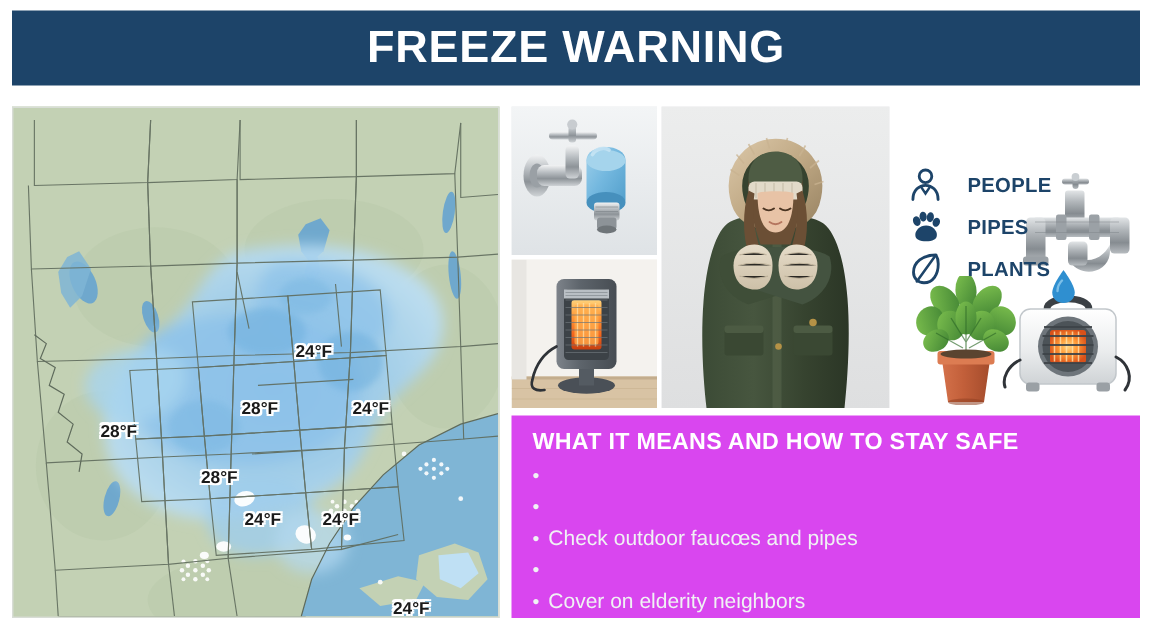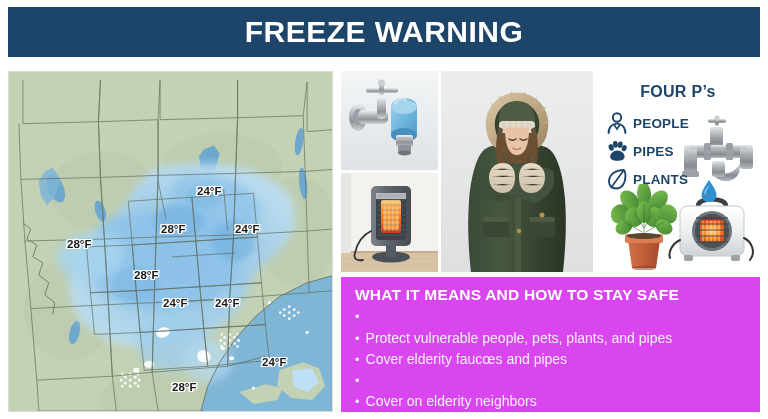--- a/index.html
+++ b/index.html
@@ -41,20 +41,21 @@
     color: #1a1a1a;
     font-weight: bold;
     font-size: 11.5px;
     font-family: "Liberation Sans", sans-serif;
     text-shadow:
       -1.4px -1.4px 0 #fff,  1.4px -1.4px 0 #fff,
       -1.4px  1.4px 0 #fff,  1.4px  1.4px 0 #fff,
       -1.4px 0 0 #fff, 1.4px 0 0 #fff, 0 -1.4px 0 #fff, 0 1.4px 0 #fff;
     white-space: nowrap;
     pointer-events: none;
+    margin-top: 44px;
   }
 
   
   #photo-faucet {
     position: absolute; left: 341px; top: 71px;
     width: 97px; height: 99px;
     background: #eceef0; overflow: hidden;
   }
   #photo-heater {
     position: absolute; left: 341px; top: 173px;
@@ -74,21 +75,21 @@
     background: #ffffff; overflow: hidden;
   }
   #fourps-title {
     position: absolute; left: 0; top: 12px; width: 164px;
     text-align: center;
     color: #1d4469; font-weight: bold; font-size: 16px;
     letter-spacing: 0.3px;
   }
   .pp-row {
     position: absolute; left: 9px;
-    display: flex; align-items: center; gap: 4px;
+    display: flex; align-items: center; gap: 16px;
     z-index: 3;
   }
   #pp-row-0 { top: 40px; }
   #pp-row-1 { top: 68px; }
   #pp-row-2 { top: 96px; }
   .pp-icon { width: 24px; height: 24px; flex: 0 0 24px; }
   .pp-label {
     color: #1d4469; font-weight: bold; font-size: 13.5px;
     letter-spacing: 0.2px;
   }
@@ -518,21 +519,20 @@
       <rect x="42" y="148" width="26" height="18" rx="2" fill="#3a4833"></rect>
       <rect x="42" y="146" width="26" height="5" rx="2" fill="#4c5b43"></rect>
       <rect x="88" y="148" width="26" height="18" rx="2" fill="#3a4833"></rect>
       <rect x="88" y="146" width="26" height="5" rx="2" fill="#4c5b43"></rect>
       <circle cx="101" cy="144" r="2.5" fill="#b59246"></circle>
       <circle cx="78" cy="160" r="2.2" fill="#b59246"></circle>
     </svg>
   </div>
 
   <div id="fourps-panel">
-    <div id="fourps-title">FOUR P’s</div>
 
     <svg id="pipe-graphic" viewBox="0 0 96 74">
       <defs>
         <linearGradient id="pipeG" x1="0" y1="0" x2="0" y2="1">
           <stop offset="0%" stop-color="#e2e5e7"></stop>
             <stop offset="35%" stop-color="#b0b5b9"></stop>
           <stop offset="70%" stop-color="#868c91"></stop>
             <stop offset="100%" stop-color="#b7bcc0"></stop>
         </linearGradient>
       </defs>
@@ -681,25 +681,24 @@
   </div>
 
   <div id="info-panel">
     <div id="info-title">WHAT IT MEANS AND HOW TO STAY SAFE</div>
     <div id="info-bullets">
         <div class="info-bullet">
           <span class="dot">•</span>
         </div>
         <div class="info-bullet">
           <span class="dot">•</span>
-          <span>Protect vulnerable people, pets, plants, and pipes</span>
         </div>
         <div class="info-bullet">
           <span class="dot">•</span>
-          <span>Cover elderity faucœs and pipes</span>
+          <span>Check outdoor faucœs and pipes</span>
         </div>
         <div class="info-bullet">
           <span class="dot">•</span>
         </div>
         <div class="info-bullet">
           <span class="dot">•</span>
           <span>Cover on elderity neighbors</span>
         </div>
       </div>
   </div>

